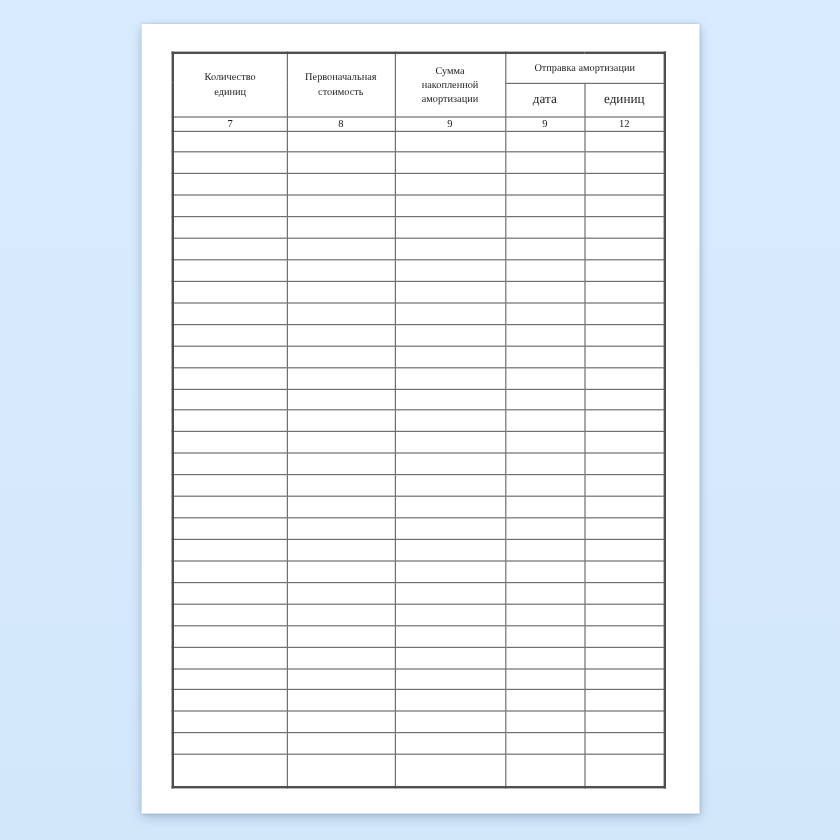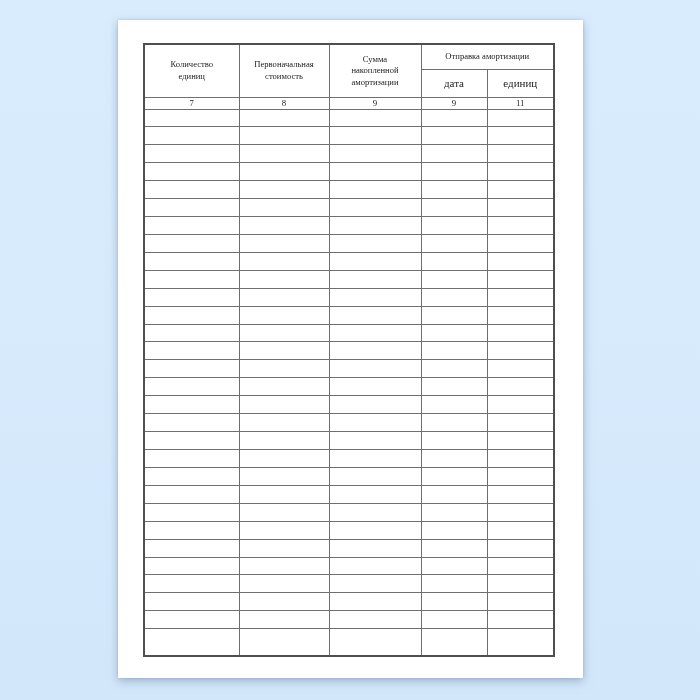--- a/index.html
+++ b/index.html
@@ -80,21 +80,21 @@
         </tr>
         <tr class="header-sub">
           <th>дата</th>
           <th>единиц</th>
         </tr>
         <tr class="number-row">
           <td>7</td>
           <td>8</td>
           <td>9</td>
           <td>9</td>
-          <td>11</td>
+          <td>12</td>
         </tr>
       </thead>
       <tbody>
           <tr>
             <td></td>
             <td></td>
             <td></td>
             <td></td>
             <td></td>
           </tr>

